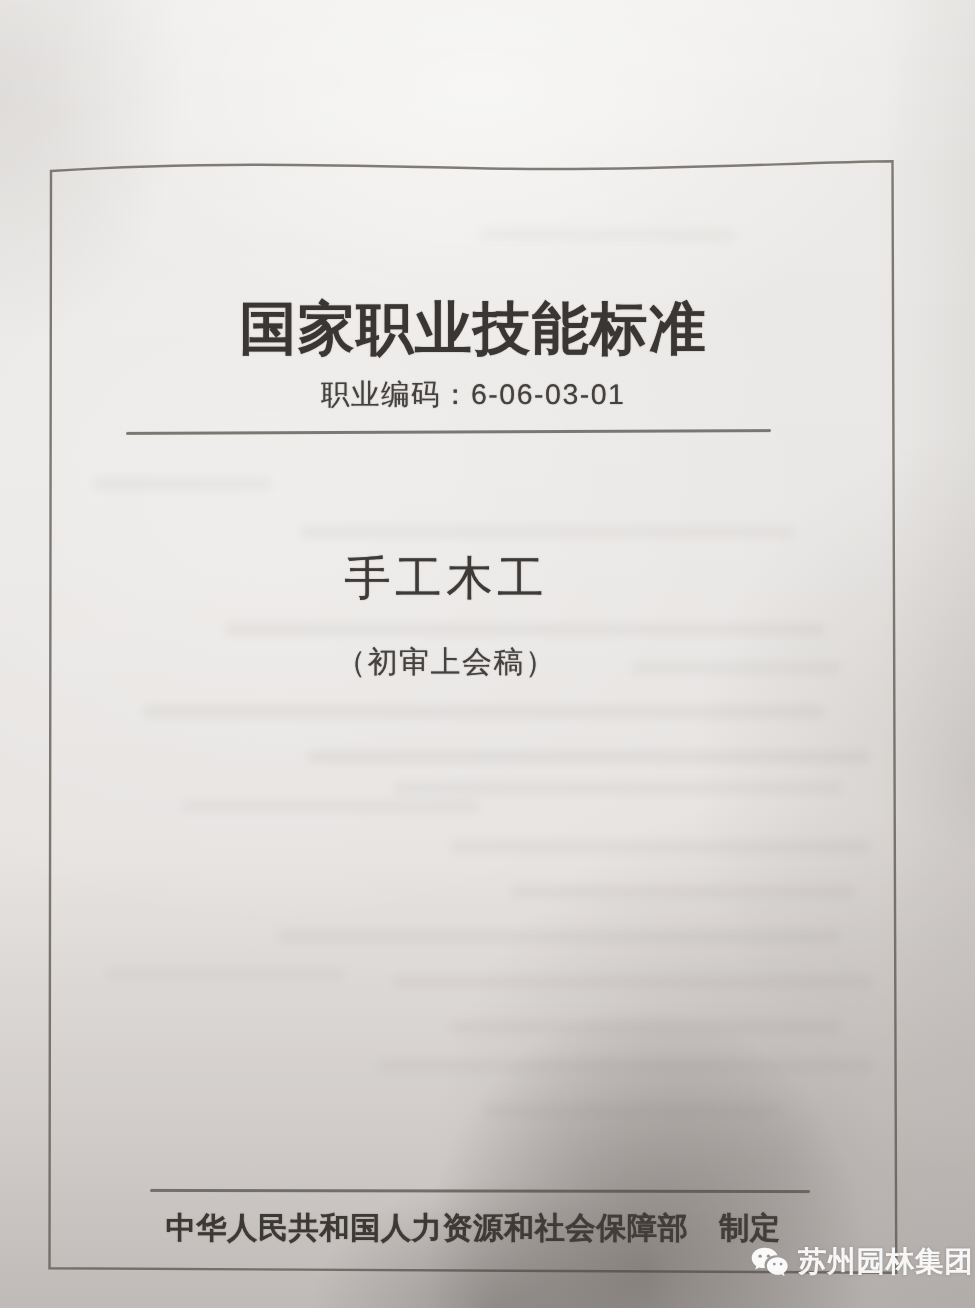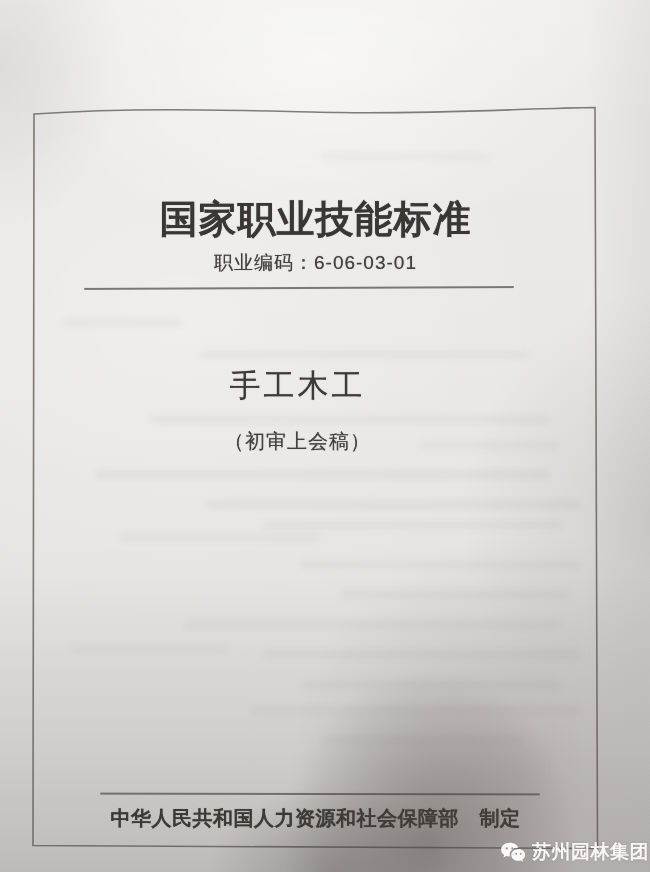--- a/index.html
+++ b/index.html
@@ -40,21 +40,21 @@
       radial-gradient(ellipse 210px 250px at 430px 845px, rgba(70,64,60,.40), rgba(70,64,60,0) 70%),
       radial-gradient(ellipse 330px 340px at 520px 770px, rgba(85,78,74,.22), rgba(85,78,74,0) 70%),
       radial-gradient(ellipse 270px 320px at 655px 520px, rgba(95,88,84,.16), rgba(95,88,84,0) 72%),
       radial-gradient(ellipse 170px 120px at 330px 872px, rgba(60,55,52,.28), rgba(60,55,52,0) 72%),
       radial-gradient(ellipse 170px 240px at 0px 60px, rgba(110,104,100,.12), rgba(110,104,100,0) 72%),
       linear-gradient(90deg, rgba(0,0,0,0) 90%, rgba(100,94,90,.08) 100%),
       linear-gradient(180deg, rgba(255,255,255,.18) 0%, rgba(255,255,255,0) 14%, rgba(0,0,0,0) 66%, rgba(80,74,70,.10) 87%, rgba(90,84,80,.20) 100%);
   }
   
   .watermark{
-    position:absolute;right:1px;bottom:7px;display:flex;align-items:center;gap:5px;
+    position:absolute;right:1px;bottom:18px;display:flex;align-items:center;gap:5px;
     pointer-events:none;
   }
   .watermark-label{
     color:rgba(255,255,255,.92);font-size:19px;font-weight:700;letter-spacing:.5px;
     font-family:"Liberation Sans","DejaVu Sans",sans-serif;
     text-shadow:0 0 2px rgba(120,114,110,.5);filter:blur(.2px);
   }
   .wechat-icon{display:block;filter:blur(.2px);}
 </style>
 </head>

